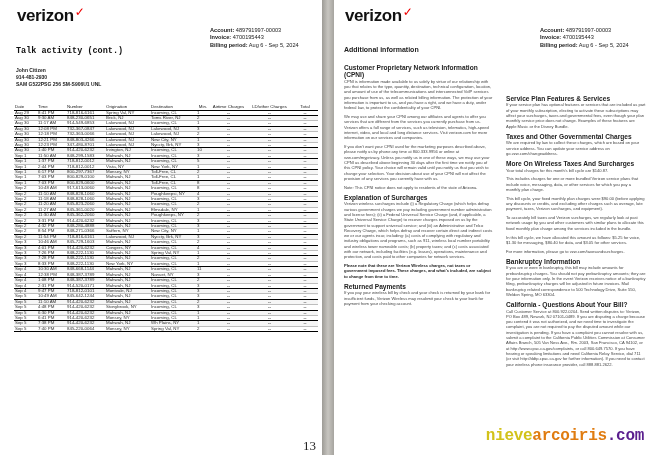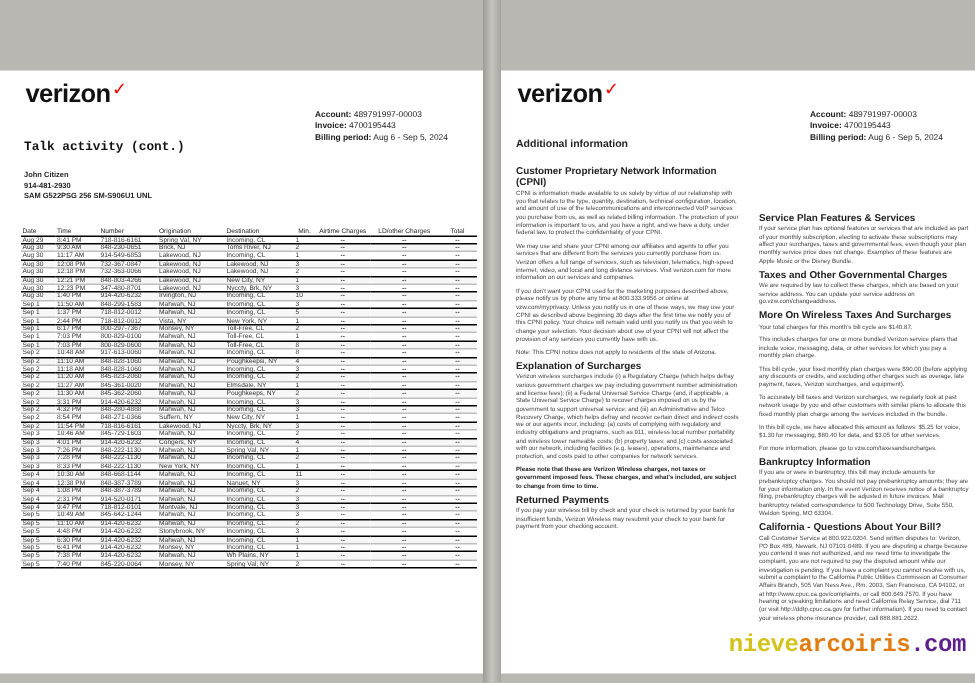--- a/index.html
+++ b/index.html
@@ -1,19 +1,19 @@
 <!DOCTYPE html>
 <html><head>
 <meta charset="utf-8">
 <style>
   * { box-sizing: border-box; margin: 0; padding: 0; }
   html, body { width: 650px; height: 455px; overflow: hidden; background: #b9b7b2; }
   body { font-family: "Liberation Sans", sans-serif; color: #111; position: relative; }
 
-  .page { position: absolute; top: 0; height: 402px; background: #fff; overflow: hidden; margin-top: 47px; }
+  .page { position: absolute; top: 0; height: 455px; background: #fff; overflow: hidden; }
   #page-left { left: 0; width: 322px; }
   #page-right { left: 334px; width: 316px; }
   .gutter { position: absolute; left: 322px; top: 0; width: 12px; height: 455px;
             background: linear-gradient(90deg, #9d9b96 0%, #c7c5c0 50%, #a6a49f 100%); }
 
   .logo { position: absolute; font-family: "Liberation Sans", sans-serif; font-weight: 700;
           font-size: 17px; letter-spacing: -0.4px; color: #111; }
   .logo .check { color: #e00; font-weight: 400; font-size: 12px; position: relative; top: -5px; left: 1px; }
 
   .acct { position: absolute; font-size: 5.6px; line-height: 7.4px; color: #222; }
@@ -24,21 +24,21 @@
 
   table.talk { position: absolute; left: 14px; top: 104px; width: 304px; border-collapse: collapse;
                font-size: 4.4px; color: #333; table-layout: fixed; }
   table.talk th { text-align: left; font-weight: 400; color: #222; height: 6px; padding: 0 1px; border-bottom: 1px solid #000; }
   table.talk td { height: 4.6px; line-height: 4.4px; padding: 0 1px; white-space: nowrap; overflow: hidden;
                   border-bottom: 1px solid #000; }
   table.talk tr.alt td { border-bottom: 1px solid #bdbdbd; background: #f6f6f6; }
   table.talk td.c { text-align: center; font-weight: 700; }
   table.talk th.c { text-align: center; }
 
-  .pgnum { position: absolute; font-family: "Liberation Serif", serif; font-size: 10px; color: #222; }
+  .pgnum { position: absolute; font-family: "Liberation Serif", serif; font-size: 13px; color: #222; }
 
   .col { position: absolute; top: 60px; }
   .col-a { left: 10px; width: 150px; }
   .col-b { left: 172px; width: 140px; top: 91px; }
   .h-main { font-size: 7px; font-weight: 700; color: #222; margin-bottom: 6px; }
   .sec h3 { font-size: 6.6px; font-weight: 700; color: #222; line-height: 7.4px; margin-top: 4px; }
   .sec p { font-size: 4.1px; line-height: 5.3px; color: #444; margin-bottom: 3.5px; }
   .sec p.b { font-weight: 700; color: #222; }
 
   .watermark { position: absolute; right: 6px; bottom: 10px; font-family: Liberation Mono, monospace;

